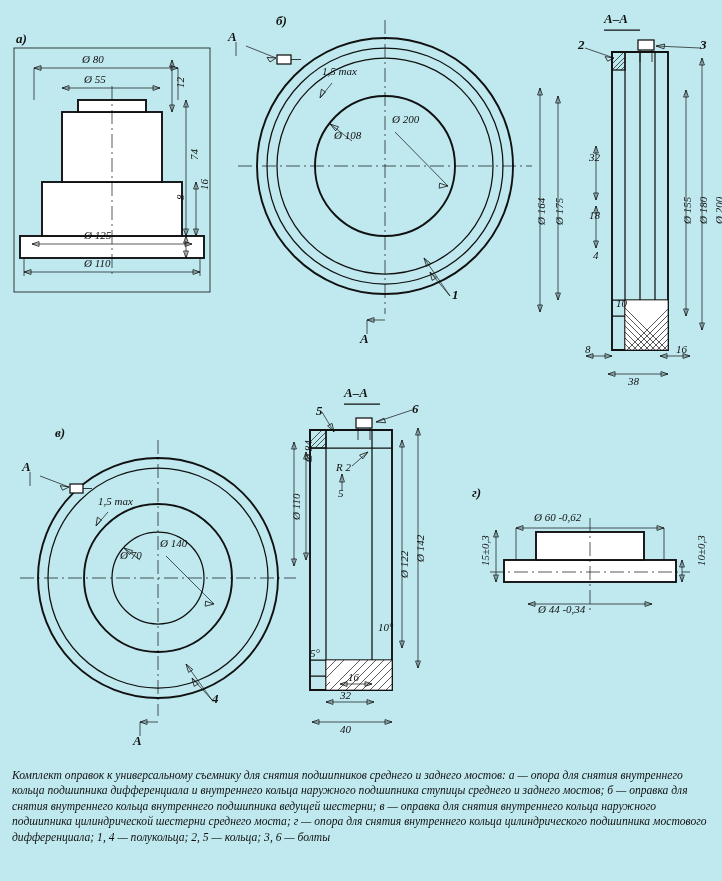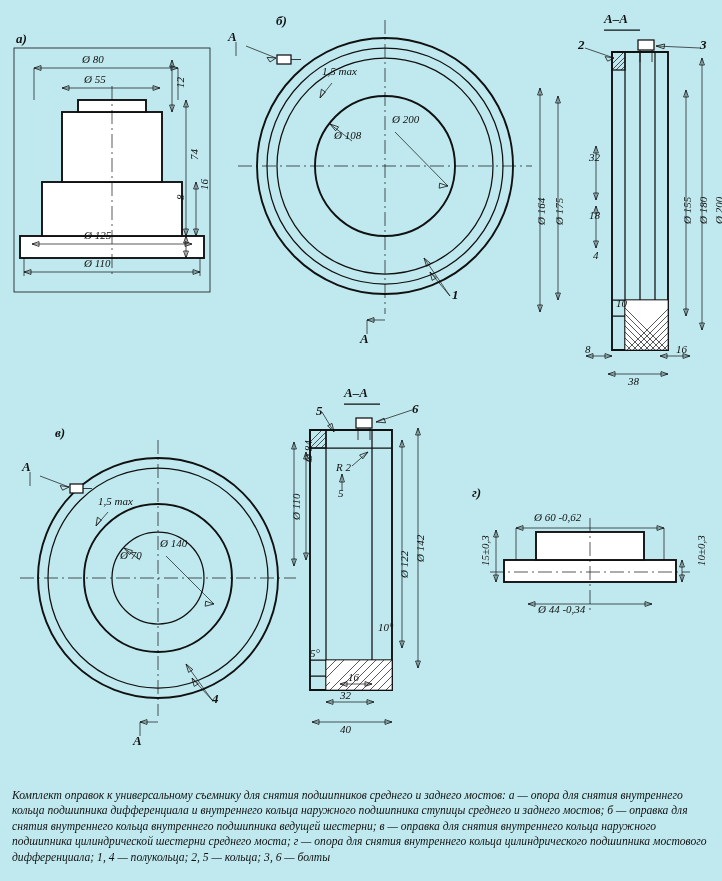--- a/index.html
+++ b/index.html
@@ -34,21 +34,20 @@
   .rot{transform-origin:left top;}
   #caption{
     position:absolute;
     left:12px;top:768px;width:700px;
     font-family:"Liberation Serif", serif;
     font-style:italic;
     font-size:11.6px;
     line-height:1.33;
     color:#111;
     text-align:left;
-    margin-top:20px;
   }
 </style>
 </head>
 <body>
 
 <div id="sheet">
 
 <svg width="722" height="881">
 
   <rect class="ln thin" x="14" y="48" width="196" height="244" fill="none"></rect>

